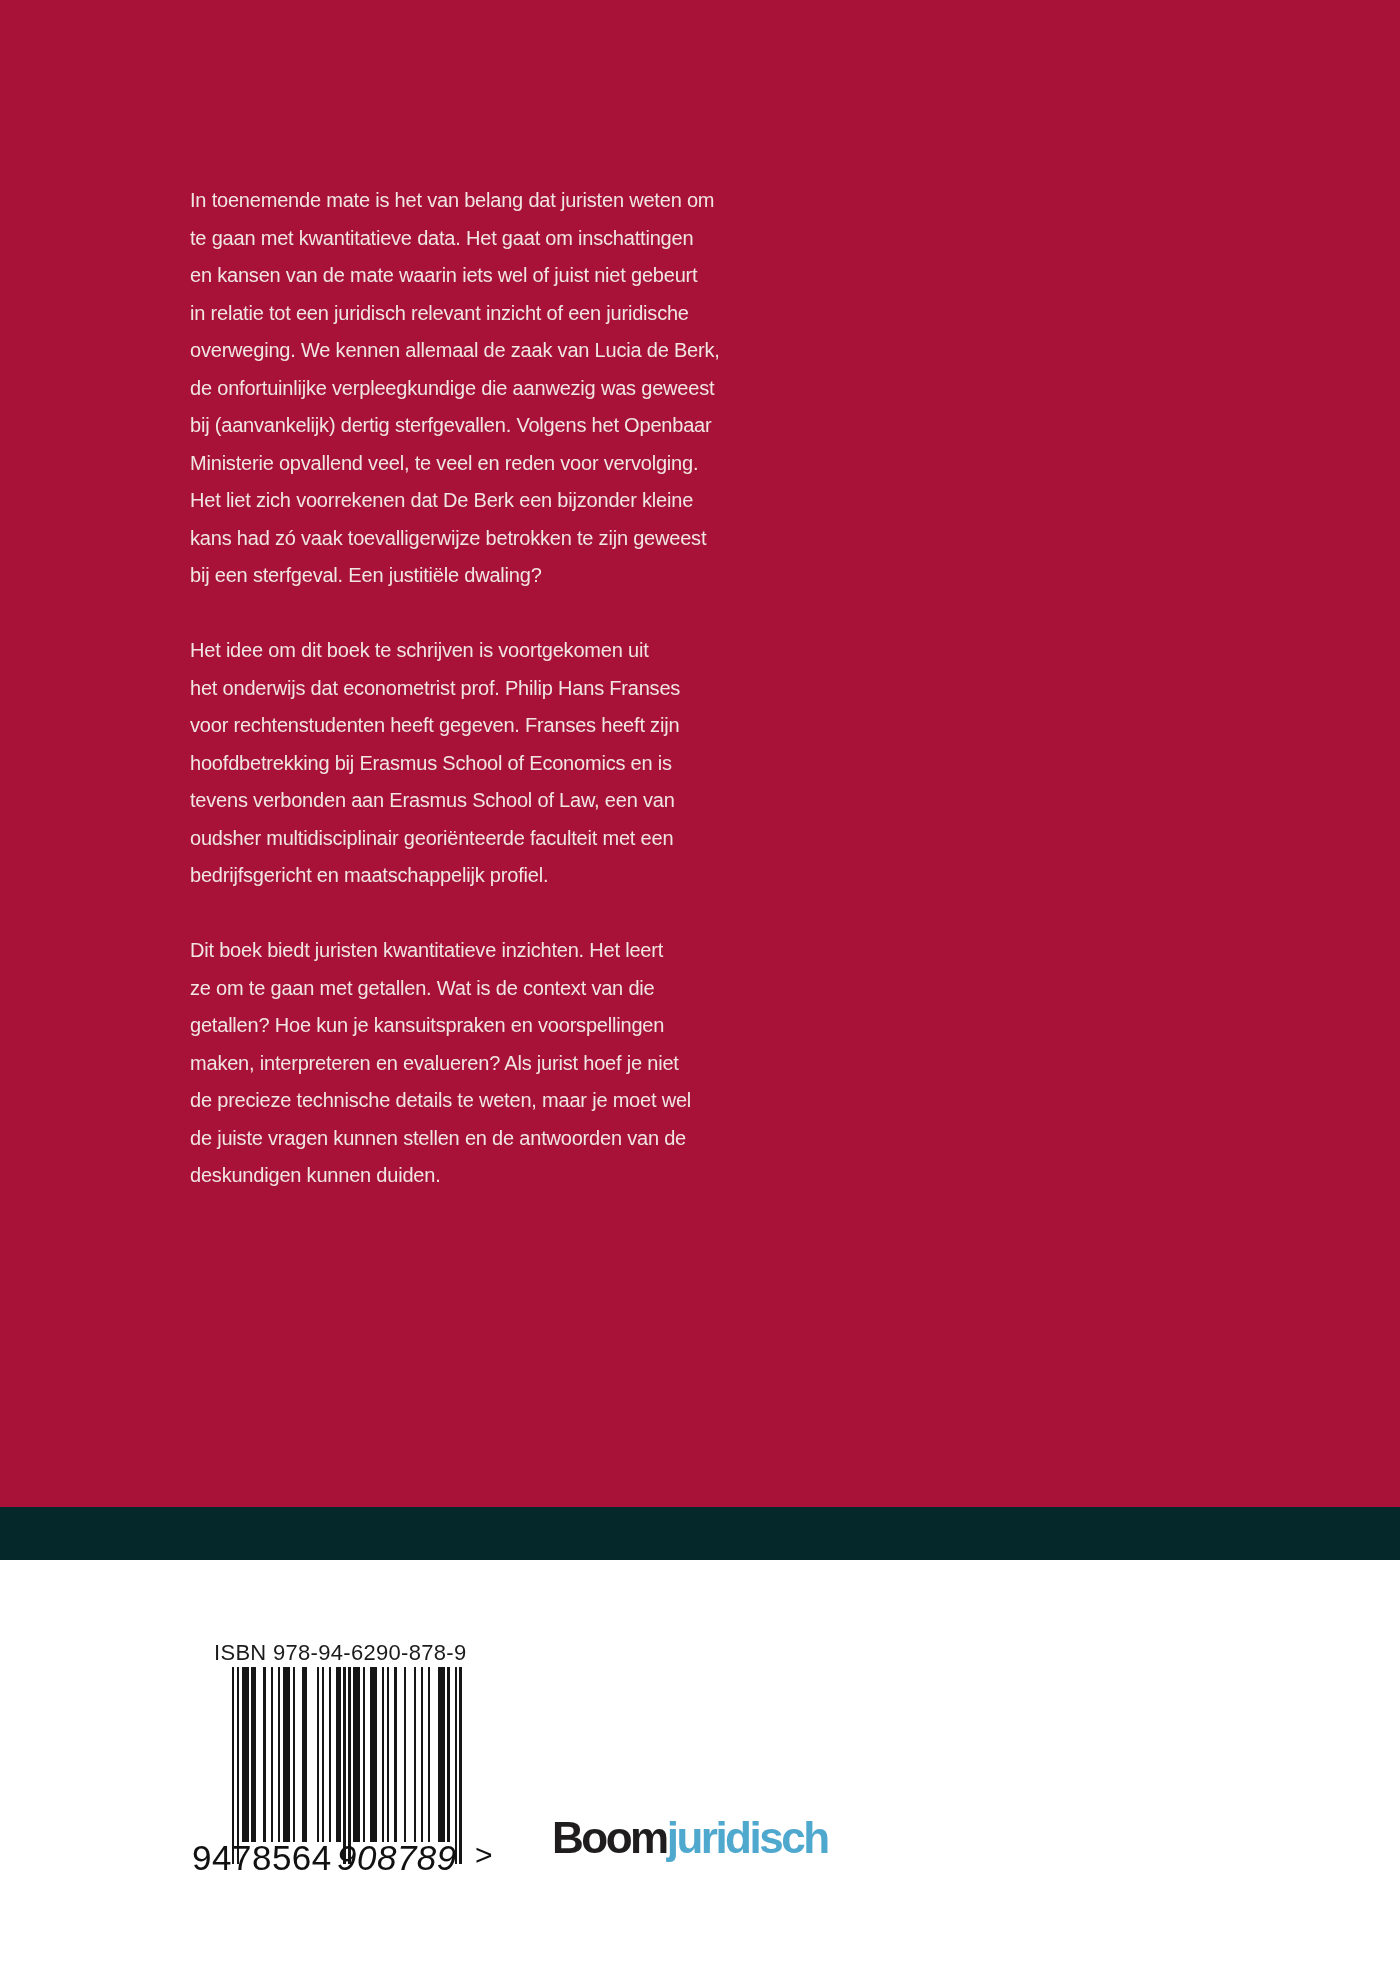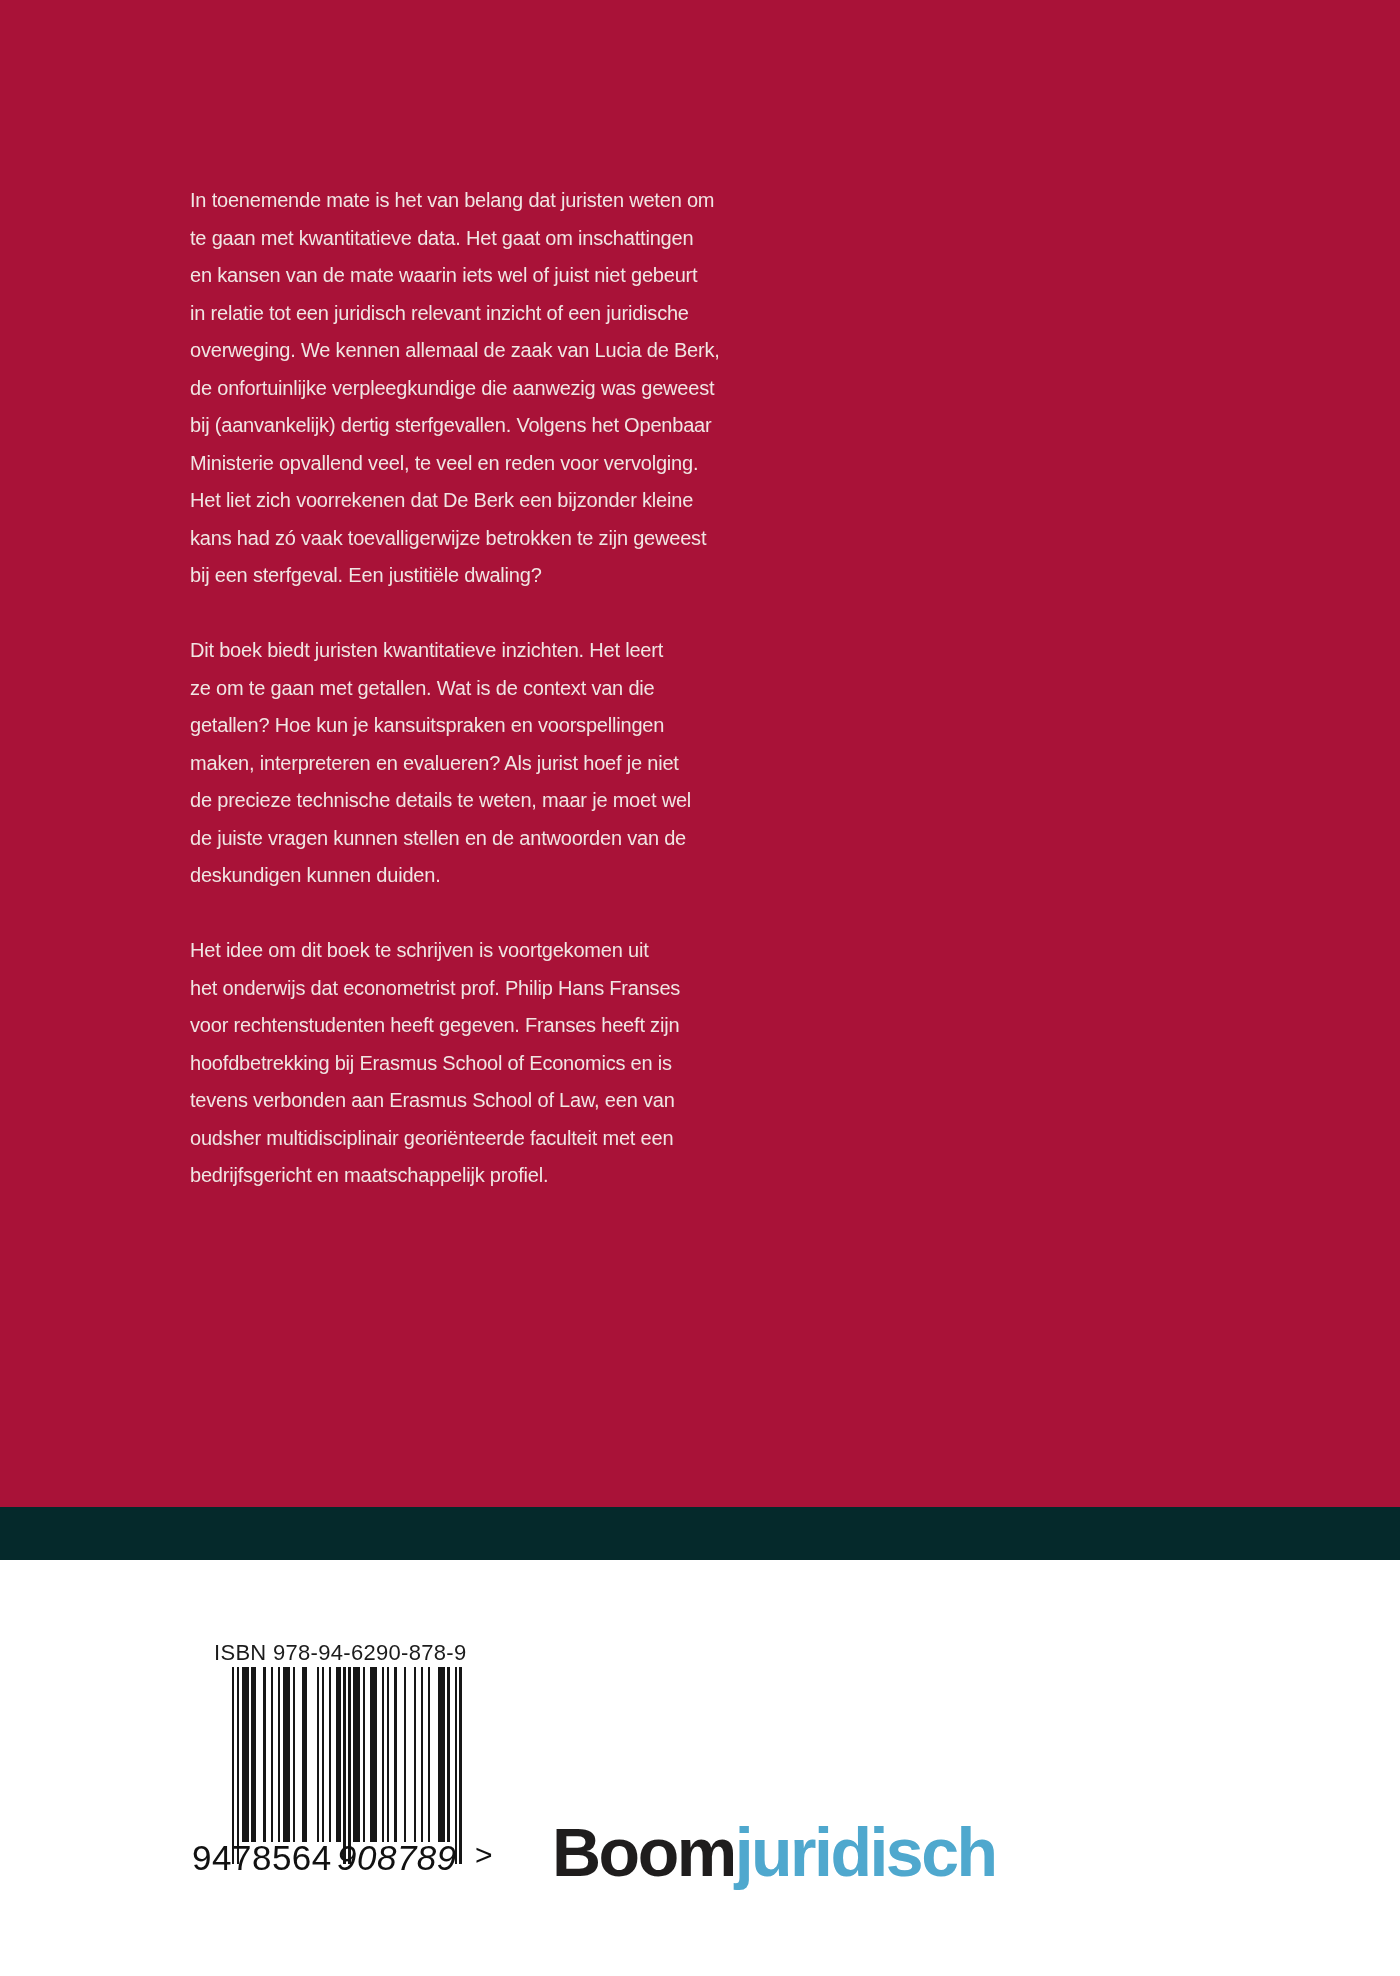--- a/index.html
+++ b/index.html
@@ -90,21 +90,21 @@
   }
   .barcode-digits span { position: absolute; top: 0; white-space: nowrap; }
   .d-lead   { left: 0; }
   .d-group1 { left: 20px;  letter-spacing: 0.5px; }
   .d-group2 { left: 145px; letter-spacing: 0.5px; font-style: italic; }
   .d-arrow  { left: 283px; font-size: 30px; top: 4px; }
   .publisher-logo {
     position: absolute;
     left: 552px;
     top: 252px;
-    font-size: 68px;
+    font-size: 44px;
     font-weight: 700;
     letter-spacing: -2.5px;
     line-height: 1.2;
     white-space: nowrap;
     text-align: center;
   }
   .logo-boom      { color: #1F1D1D; }
   .logo-juridisch { color: #4FA8CE; }
 </style>
 </head>
@@ -118,34 +118,34 @@
 te gaan met kwantitatieve data. Het gaat om inschattingen
 en kansen van de mate waarin iets wel of juist niet gebeurt
 in relatie tot een juridisch relevant inzicht of een juridische
 overweging. We kennen allemaal de zaak van Lucia de Berk,
 de onfortuinlijke verpleegkundige die aanwezig was geweest
 bij (aanvankelijk) dertig sterfgevallen. Volgens het Openbaar
 Ministerie opvallend veel, te veel en reden voor vervolging.
 Het liet zich voorrekenen dat De Berk een bijzonder kleine
 kans had zó vaak toevalligerwijze betrokken te zijn geweest
 bij een sterfgeval. Een justitiële dwaling?</p>
+      <p>Het idee om dit boek te schrijven is voortgekomen uit
+het onderwijs dat econometrist prof. Philip Hans Franses
+voor rechtenstudenten heeft gegeven. Franses heeft zijn
+hoofdbetrekking bij Erasmus School of Economics en is
+tevens verbonden aan Erasmus School of Law, een van
+oudsher multidisciplinair georiënteerde faculteit met een
+bedrijfsgericht en maatschappelijk profiel.</p>
       <p>Dit boek biedt juristen kwantitatieve inzichten. Het leert
 ze om te gaan met getallen. Wat is de context van die
 getallen? Hoe kun je kansuitspraken en voorspellingen
 maken, interpreteren en evalueren? Als jurist hoef je niet
 de precieze technische details te weten, maar je moet wel
 de juiste vragen kunnen stellen en de antwoorden van de
 deskundigen kunnen duiden.</p>
-      <p>Het idee om dit boek te schrijven is voortgekomen uit
-het onderwijs dat econometrist prof. Philip Hans Franses
-voor rechtenstudenten heeft gegeven. Franses heeft zijn
-hoofdbetrekking bij Erasmus School of Economics en is
-tevens verbonden aan Erasmus School of Law, een van
-oudsher multidisciplinair georiënteerde faculteit met een
-bedrijfsgericht en maatschappelijk profiel.</p>
     </div>
   </section>
 
   <div class="divider-band"></div>
 
   <section class="bottom-section">
 
     <div class="barcode-block">
       <div class="isbn-label">ISBN 978-94-6290-878-9</div>
       <div class="bars" id="bars">

